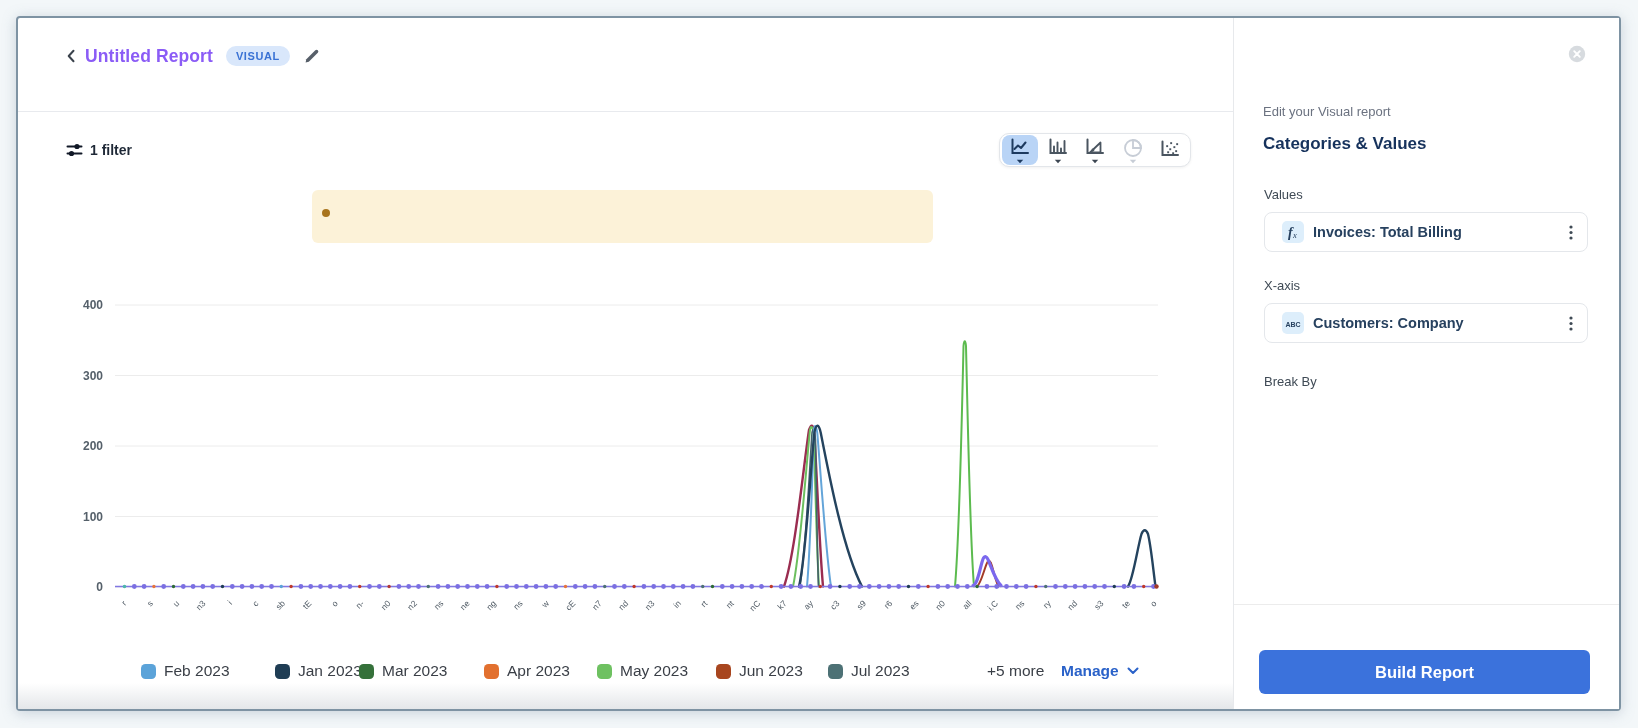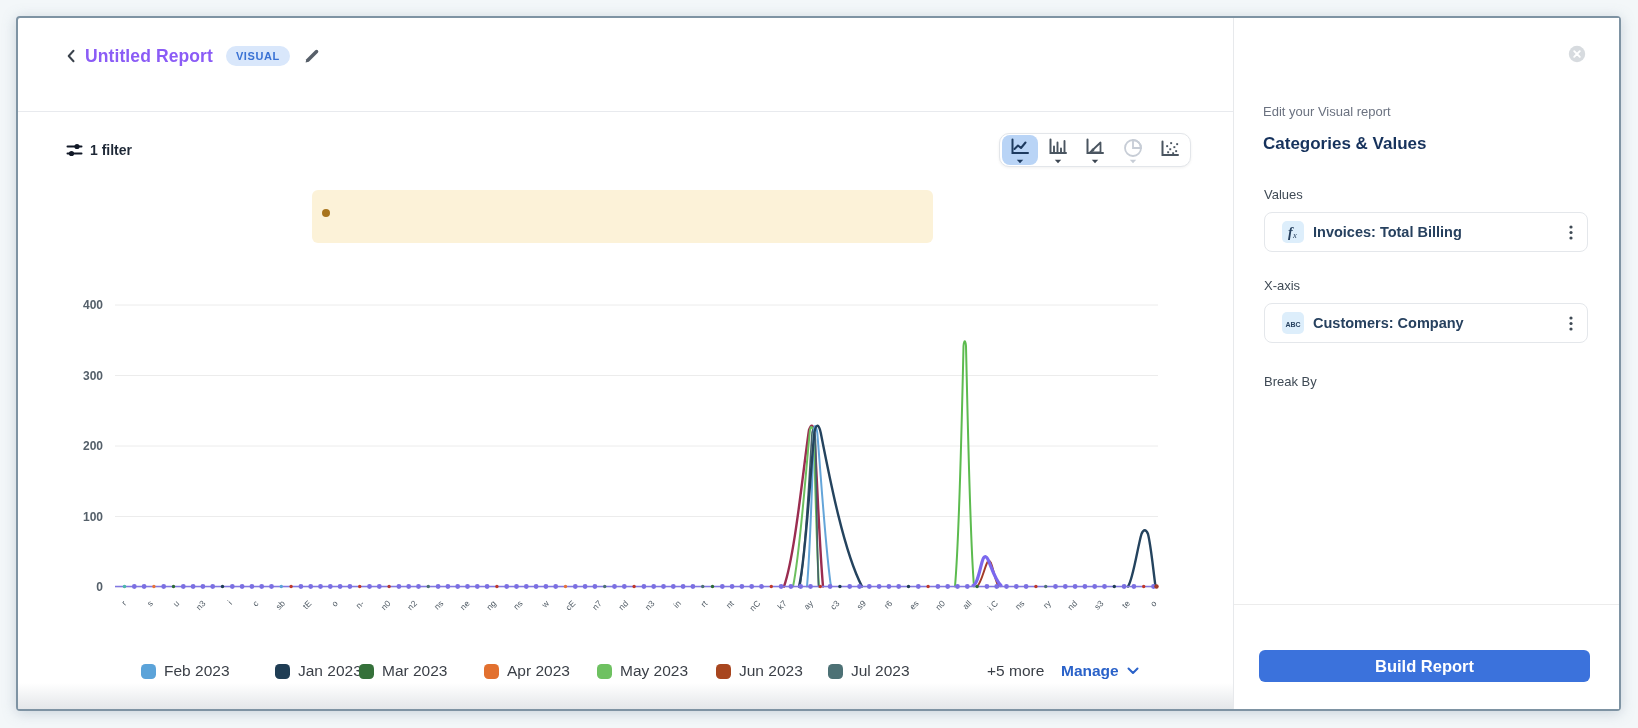--- a/index.html
+++ b/index.html
@@ -38,21 +38,21 @@
 .s-title { position:absolute; left:29px; top:116px; font-size:17px; font-weight:bold; color:#16325c; }
 .s-label { position:absolute; left:30px; font-size:13px; color:#3f4a55; }
 .fbox { position:absolute; left:30px; width:324px; border:1px solid #e4e7eb; border-radius:8px;
   background:#fff; display:flex; align-items:center; padding-left:17px; }
 .ficon { width:22px; height:22px; border-radius:5px; background:#ddeefb; display:inline-flex;
   align-items:center; justify-content:center; margin-right:9px; }
 .ftext { font-size:14.5px; font-weight:bold; color:#27415f; }
 .fsub { position:absolute; left:17px; top:38px; font-size:13px; color:#9aa3ad; font-weight:normal; }
 .kebab { position:absolute; right:14px; top:50%; margin-top:-7.5px; height:15px; }
 .s-footline { position:absolute; left:0; top:586px; width:385px; height:1px; background:#ececec; }
-.buildbtn { position:absolute; left:25px; top:632px; width:331px; height:32px; background:#3b72dc;
+.buildbtn { position:absolute; left:25px; top:632px; width:331px; height:44px; background:#3b72dc;
   border-radius:6px; color:#fff; font-size:16.5px; font-weight:bold; display:flex;
   align-items:center; justify-content:center; }
 </style></head>
 <body>
 <div class="card"></div>
 <div class="bottom-fade"></div>
 <div class="hdr-divider"></div>
 <div class="v-divider"></div>
 <div class="scroll-edge"></div>
 <div class="header">

